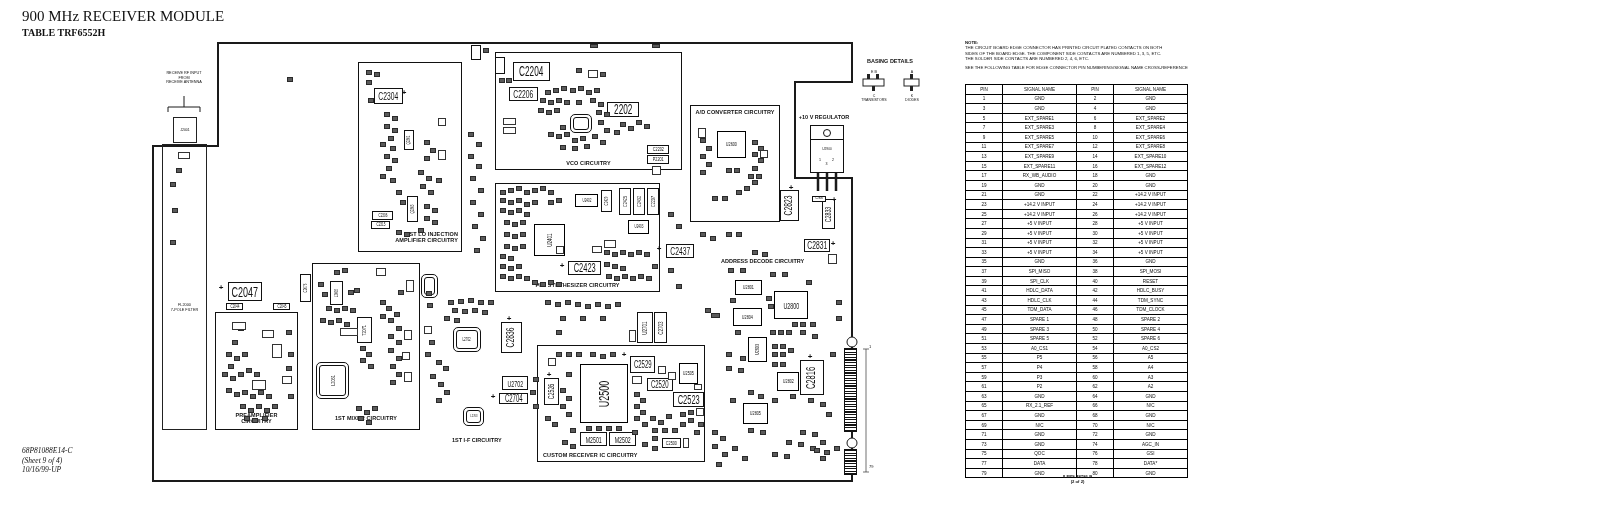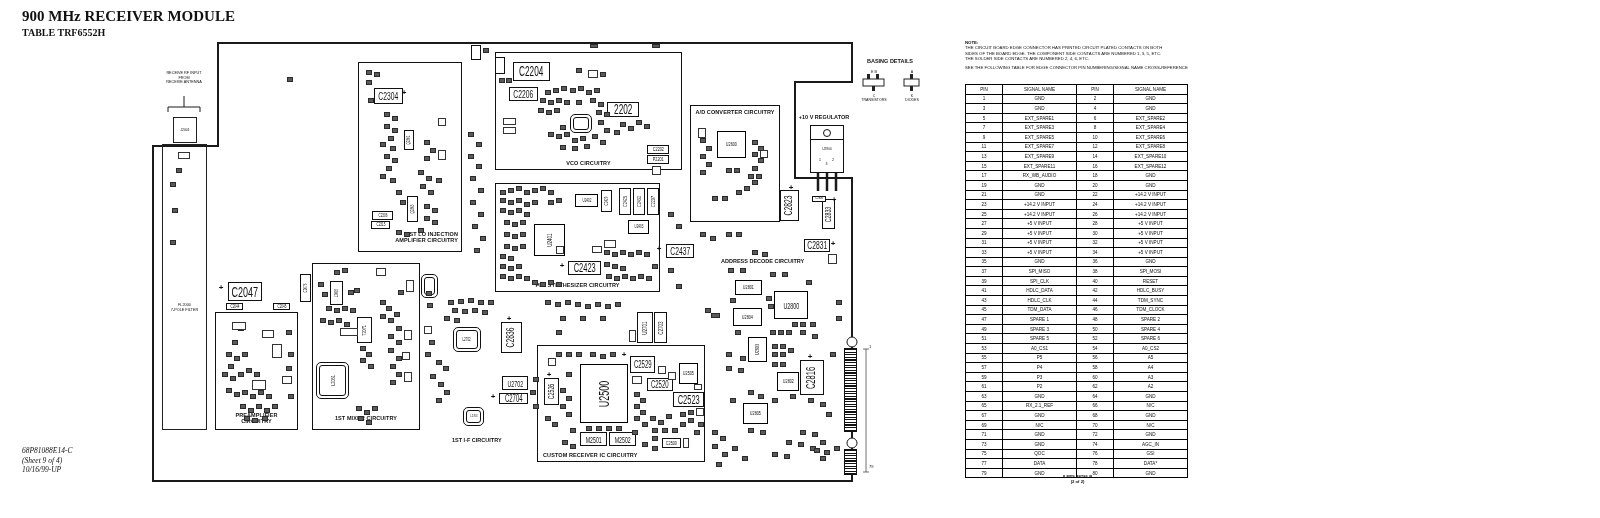--- a/index.html
+++ b/index.html
@@ -1,19 +1,19 @@
 <!DOCTYPE html>
 <html><head>
 <meta charset="utf-8">
 <style>
   html,body{margin:0;padding:0;background:#fff;}
   .canvas{position:relative;width:1600px;height:518px;background:#fff;overflow:hidden;
           font-family:"Liberation Sans",sans-serif;color:#111;}
   .title{position:absolute;left:22px;top:8px;font-family:"Liberation Serif",serif;
-         font-weight:bold;font-size:15px;}
+         font-weight:normal;font-size:15px;}
   .model{position:absolute;left:22px;top:27px;font-family:"Liberation Serif",serif;
          font-weight:bold;font-size:10px;}
   .footer{position:absolute;left:22px;top:446px;font-family:"Liberation Serif",serif;
           font-style:italic;font-size:7.5px;line-height:9.5px;}
   svg.overlay{position:absolute;left:0;top:0;}
   .blk{position:absolute;border:1.7px solid #111;box-sizing:border-box;}
   .blab{position:absolute;left:0;right:0;bottom:3px;text-align:center;font-weight:bold;
         font-size:5.5px;line-height:6px;letter-spacing:.1px;}
   .blab.top{bottom:auto;top:3px;}
   .blab.right{text-align:right;padding-right:3px;}

